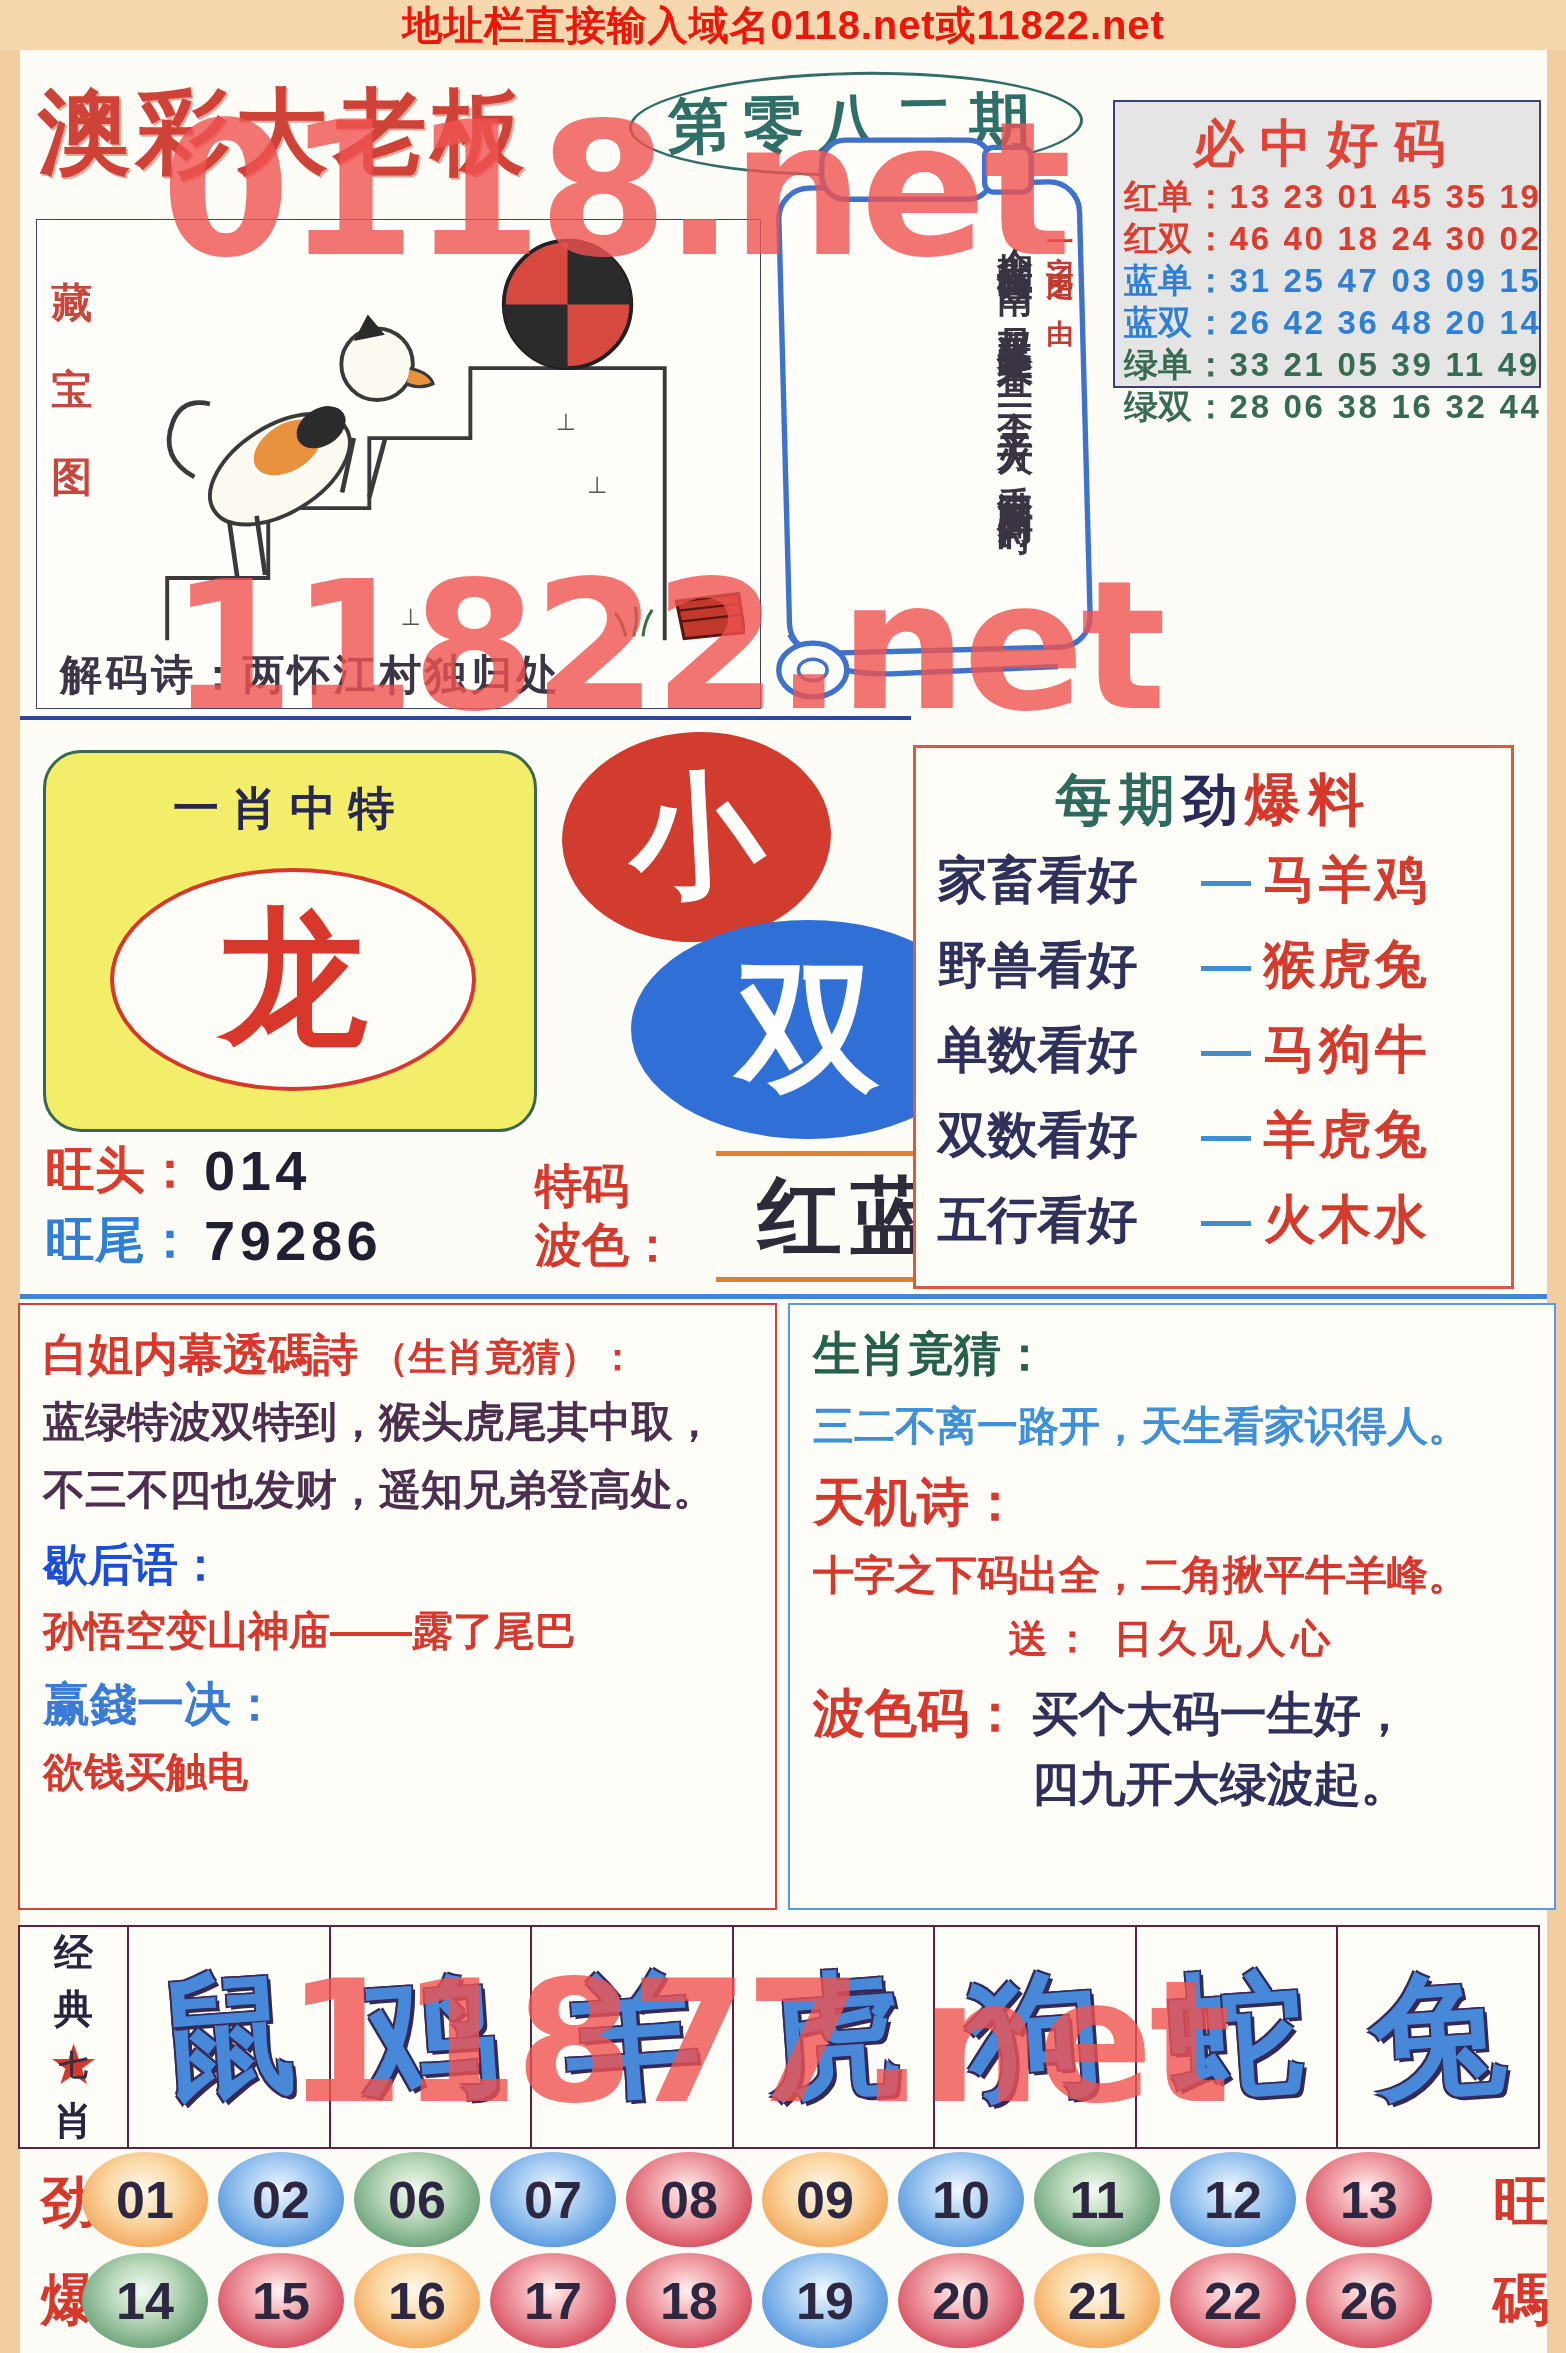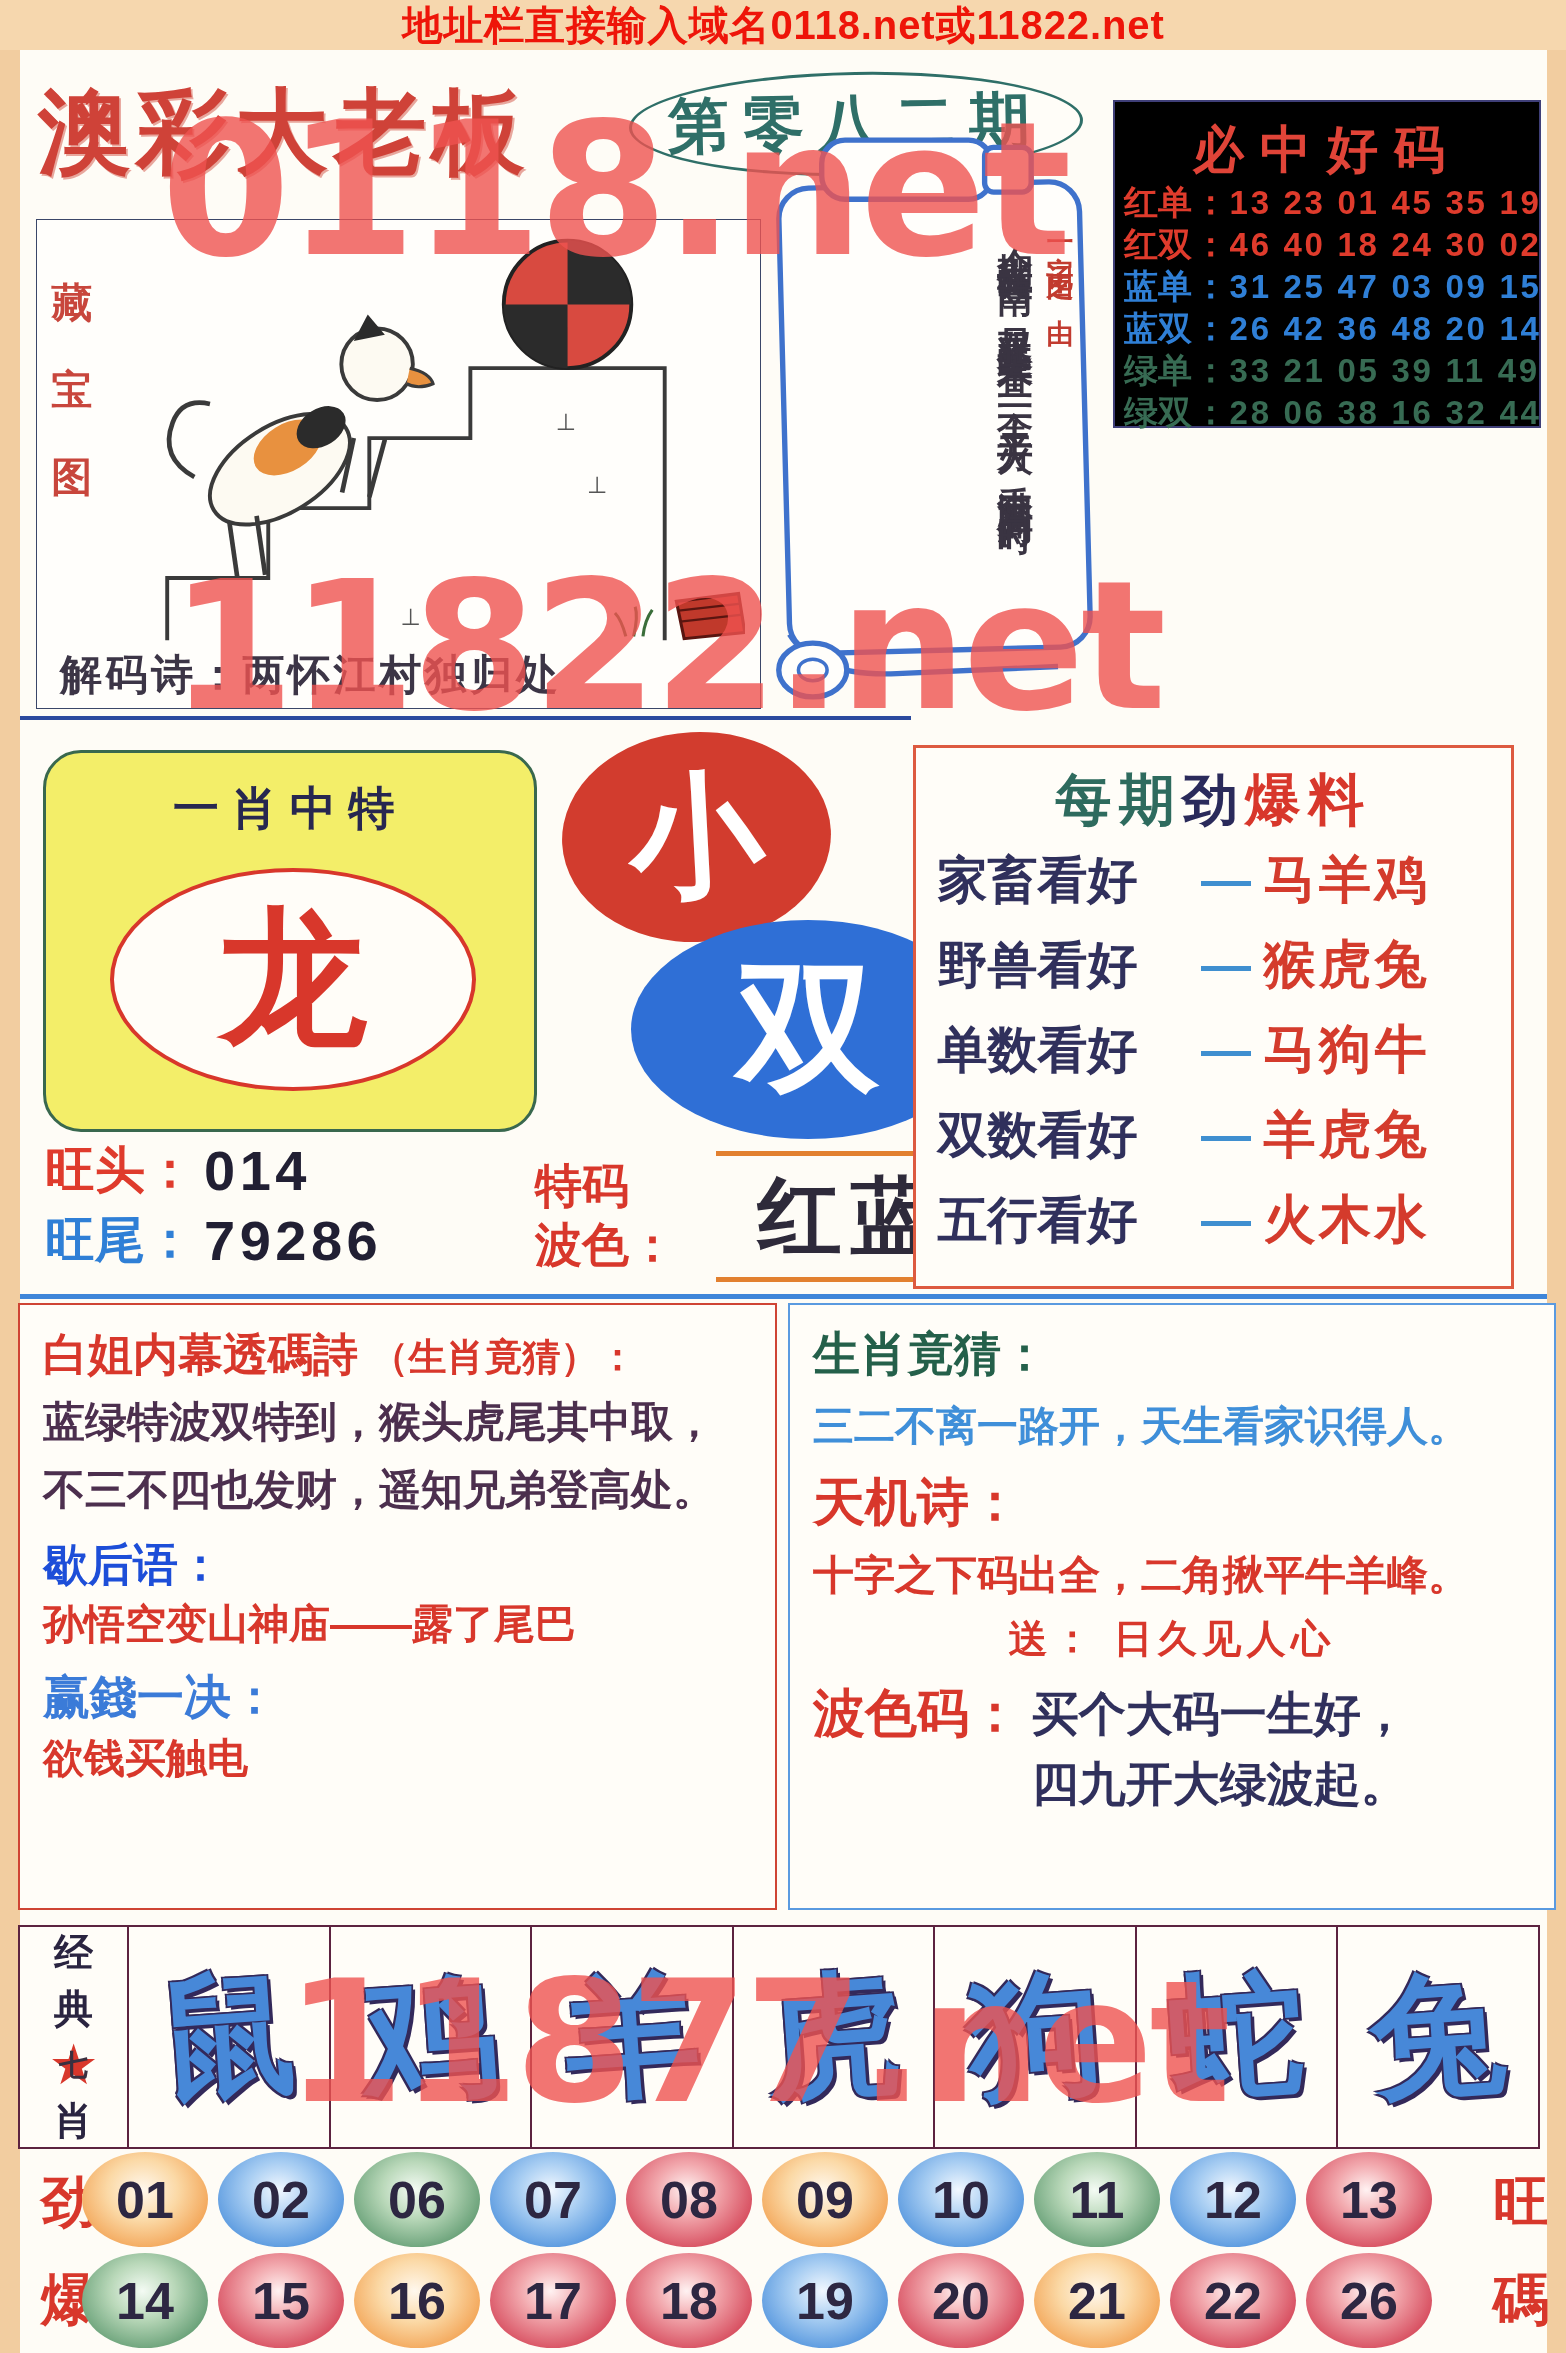--- a/index.html
+++ b/index.html
@@ -14,22 +14,22 @@
     color:#ee1509;font-size:40px;font-weight:bold;letter-spacing:0.9px;}
 
   
   .masthead{left:38px;top:70px;width:591px;color:#cf4238;font-size:93px;font-weight:900;
     letter-spacing:5.4px;text-shadow:1.8px 1.8px 0 #e8a79d;white-space:nowrap;}
   .issue-oval{left:629px;top:72px;width:448px;height:98px;border:3.6px solid #2f6f68;border-radius:50%;
     display:flex;align-items:center;justify-content:center;color:#2f6f68;font-size:61px;font-weight:bold;
     letter-spacing:14.3px;transform:rotate(-1deg);background:#fffdf8;}
 
   
-  .bz-box{left:1113px;top:100px;width:428px;height:328px;border:2.7px solid #3f3f78;background:#000000;
-    padding:16px 9px;box-sizing:border-box;}
+  .bz-box{left:1113px;top:100px;width:428px;height:288px;border:2.7px solid #3f3f78;background:#e5e5e5;
+    padding:10px 9px;box-sizing:border-box;}
   .bz-title{text-align:center;color:#e04438;font-size:51px;font-weight:bold;letter-spacing:16px;height:64px;line-height:64px;}
   .bz-row{display:flex;align-items:center;white-space:nowrap;height:42px;font-weight:bold;}
   .bz-label{font-size:34px;}
   .bz-colon{font-size:34px;margin:0 1.8px;}
   .bz-nums{font-size:33px;letter-spacing:2.7px;}
   .t-red{color:#df3b2c}.t-blue{color:#2f7fd6}.t-green{color:#376b53}
 
   
   .tre-box{left:36px;top:219px;width:723px;height:488px;border:1.8px solid #3a4668;background:#fffefb;}
   .tre-label{position:absolute;left:14.3px;top:56px;display:flex;flex-direction:column;gap:32px;
@@ -81,21 +81,21 @@
 
   
   .lbox{left:18px;top:1303px;width:759px;height:607px;border:2.7px solid #cf4434;background:#fffdf8;
     padding:19.7px 23px;box-sizing:border-box;}
   .rbox{left:788px;top:1303px;width:768px;height:607px;border:2.7px solid #5a9ae0;background:#fffdf8;
     padding:18px 23px;box-sizing:border-box;}
   .l-title{color:#d8372b;font-size:45px;font-weight:bold;white-space:nowrap;}
   .l-note{font-size:38px;}
   .l-poem{color:#4c2f4e;font-size:42px;font-weight:bold;line-height:1.45;margin-top:7.2px;}
   .l-teal{color:#1d4ed8;font-size:45px;font-weight:bold;margin-top:14.3px;}
-  .l-red{color:#d8372b;font-size:41px;font-weight:bold;margin-top:2px;}
+  .l-red{color:#d8372b;font-size:41px;font-weight:bold;margin-top:9px;}
   .l-blue{color:#3b7bd8;font-size:47px;font-weight:bold;margin-top:14.3px;}
   .r-green{color:#24604a;font-size:47px;font-weight:bold;}
   .r-blueline{color:#3f8fd9;font-size:41px;font-weight:bold;margin-top:12.5px;}
   .r-redlab{color:#d8372b;font-size:52px;font-weight:bold;margin-top:14.3px;}
   .r-redline{color:#d8372b;font-size:41px;font-weight:bold;margin-top:10.7px;}
   .r-gift{color:#d8372b;font-size:39px;font-weight:bold;margin-top:9px;text-align:center;letter-spacing:5.4px;}
   .r-bose{display:flex;margin-top:12.5px;}
   .r-bose-label{color:#d8372b;font-size:52px;font-weight:bold;flex:none;}
   .r-bose-text{color:#30305c;font-size:47px;font-weight:bold;line-height:1.5;margin-left:10.7px;}
 

